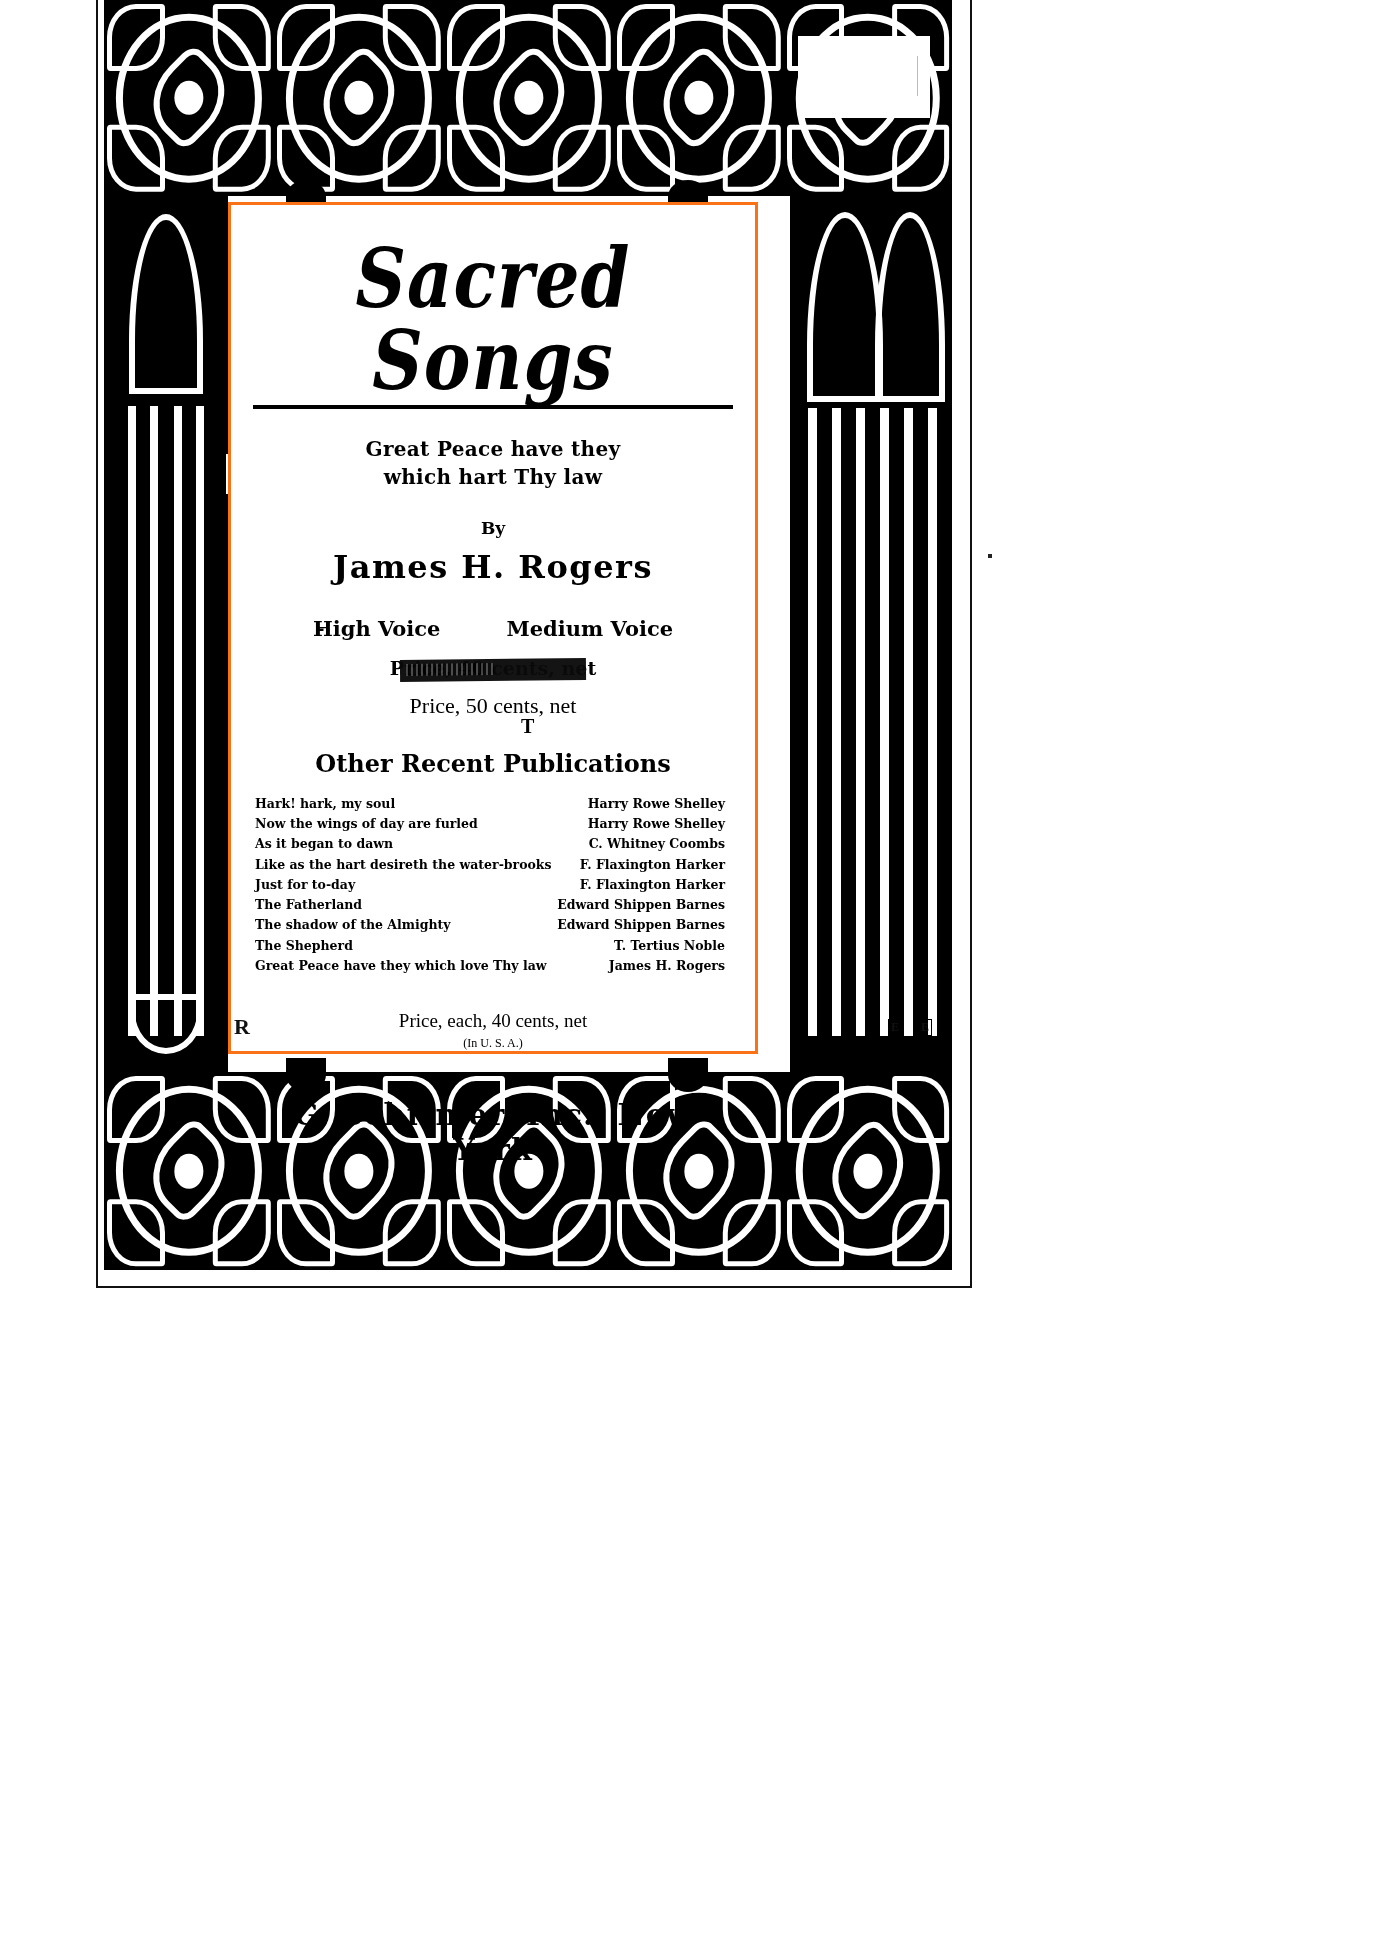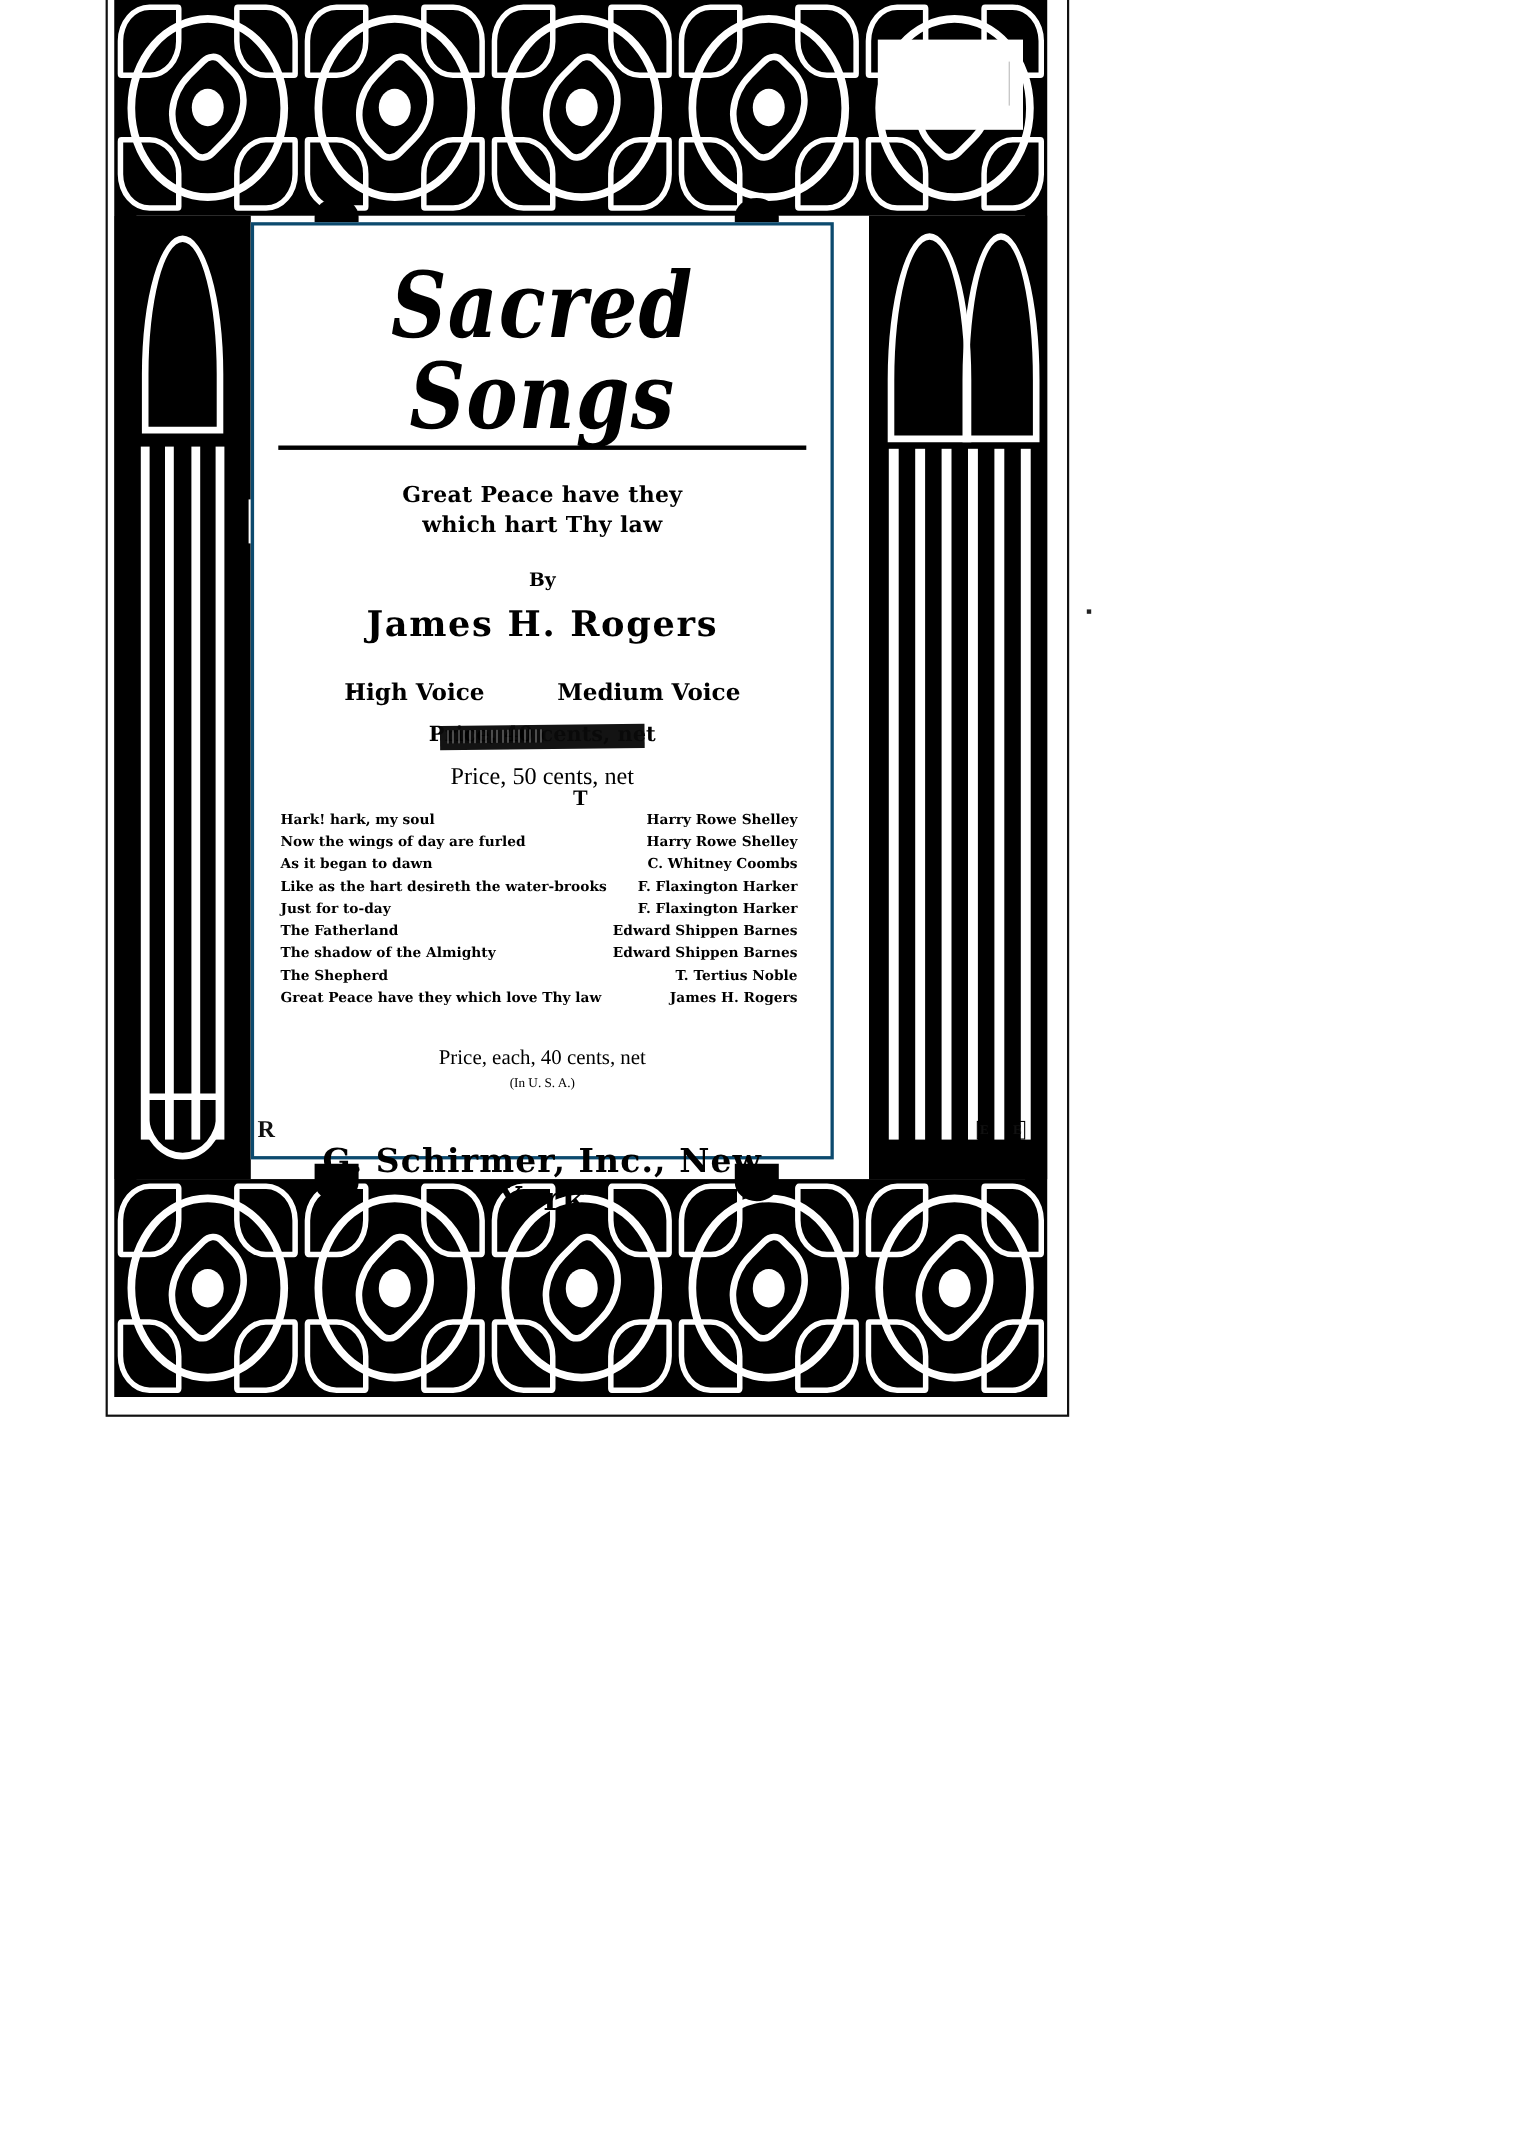--- a/index.html
+++ b/index.html
@@ -120,21 +120,21 @@
     position: absolute;
     background: #fff;
   }
 
   
   #panel {
     position: absolute;
     left: 228px; top: 202px;
     width: 530px; height: 852px;
     background: #fff;
-    border: 3px solid #0c4a6e;
+    border: 3px solid #f97316;
     box-sizing: border-box;
   }
   #panel-pad {
     position: absolute;
     left: 0; top: 0; right: 0; bottom: 0;
     padding: 14px 18px;
     box-sizing: border-box;
     text-align: center;
   }
 
@@ -470,20 +470,21 @@
       <div id="price-struck-wrap">
         <span id="price-struck">Price, 40 cents, net</span>
         <span id="ink-blot"></span>
       </div>
 
       <div id="price-net">
         <span>Price, 50 cents, net</span>
         <span id="stamp-t">T</span>
       </div>
 
+      <div id="other-head">Other Recent Publications</div>
 
       <div id="pub-list">
         <div class="pub-row">
           <span class="ttl">Hark! hark, my soul</span>
           <span class="aut">Harry Rowe Shelley</span>
         </div>
         <div class="pub-row">
           <span class="ttl">Now the wings of day are furled</span>
           <span class="aut">Harry Rowe Shelley</span>
         </div>

